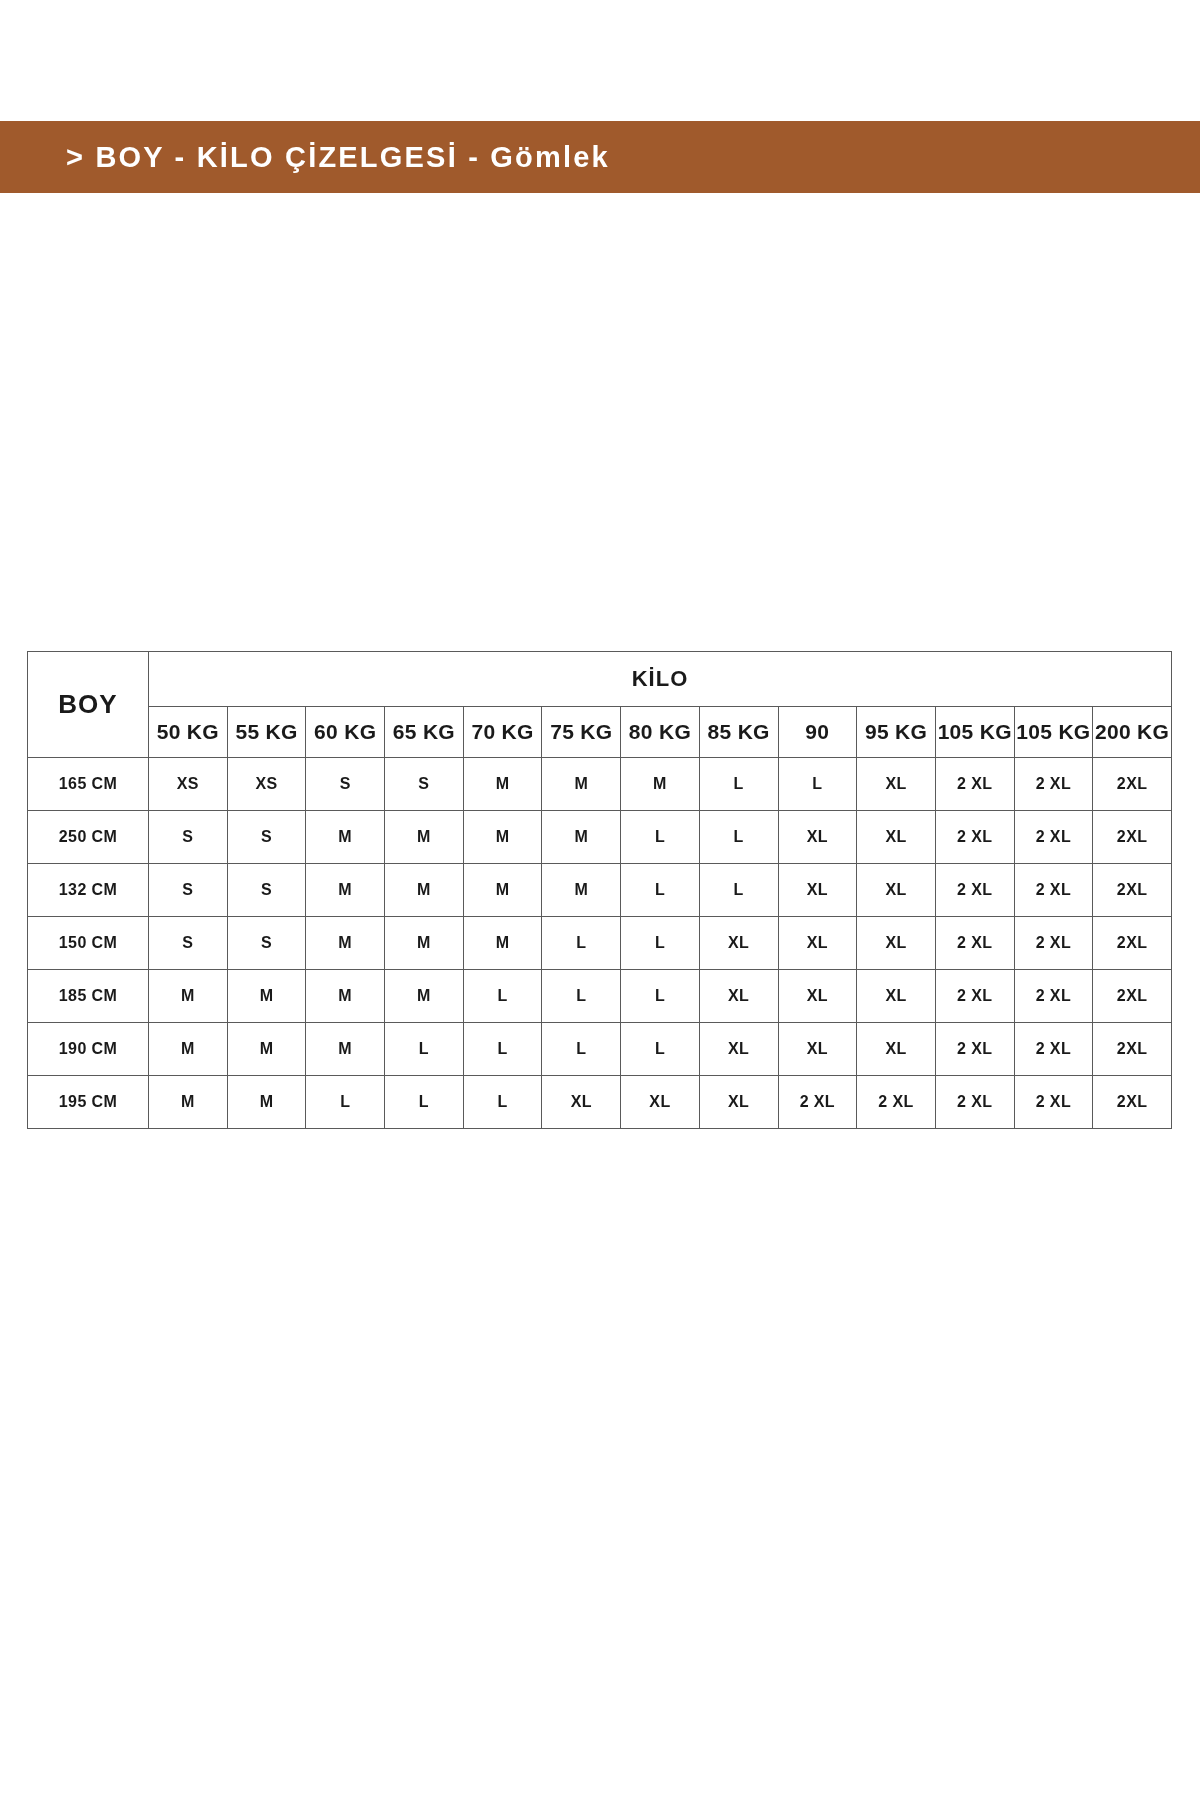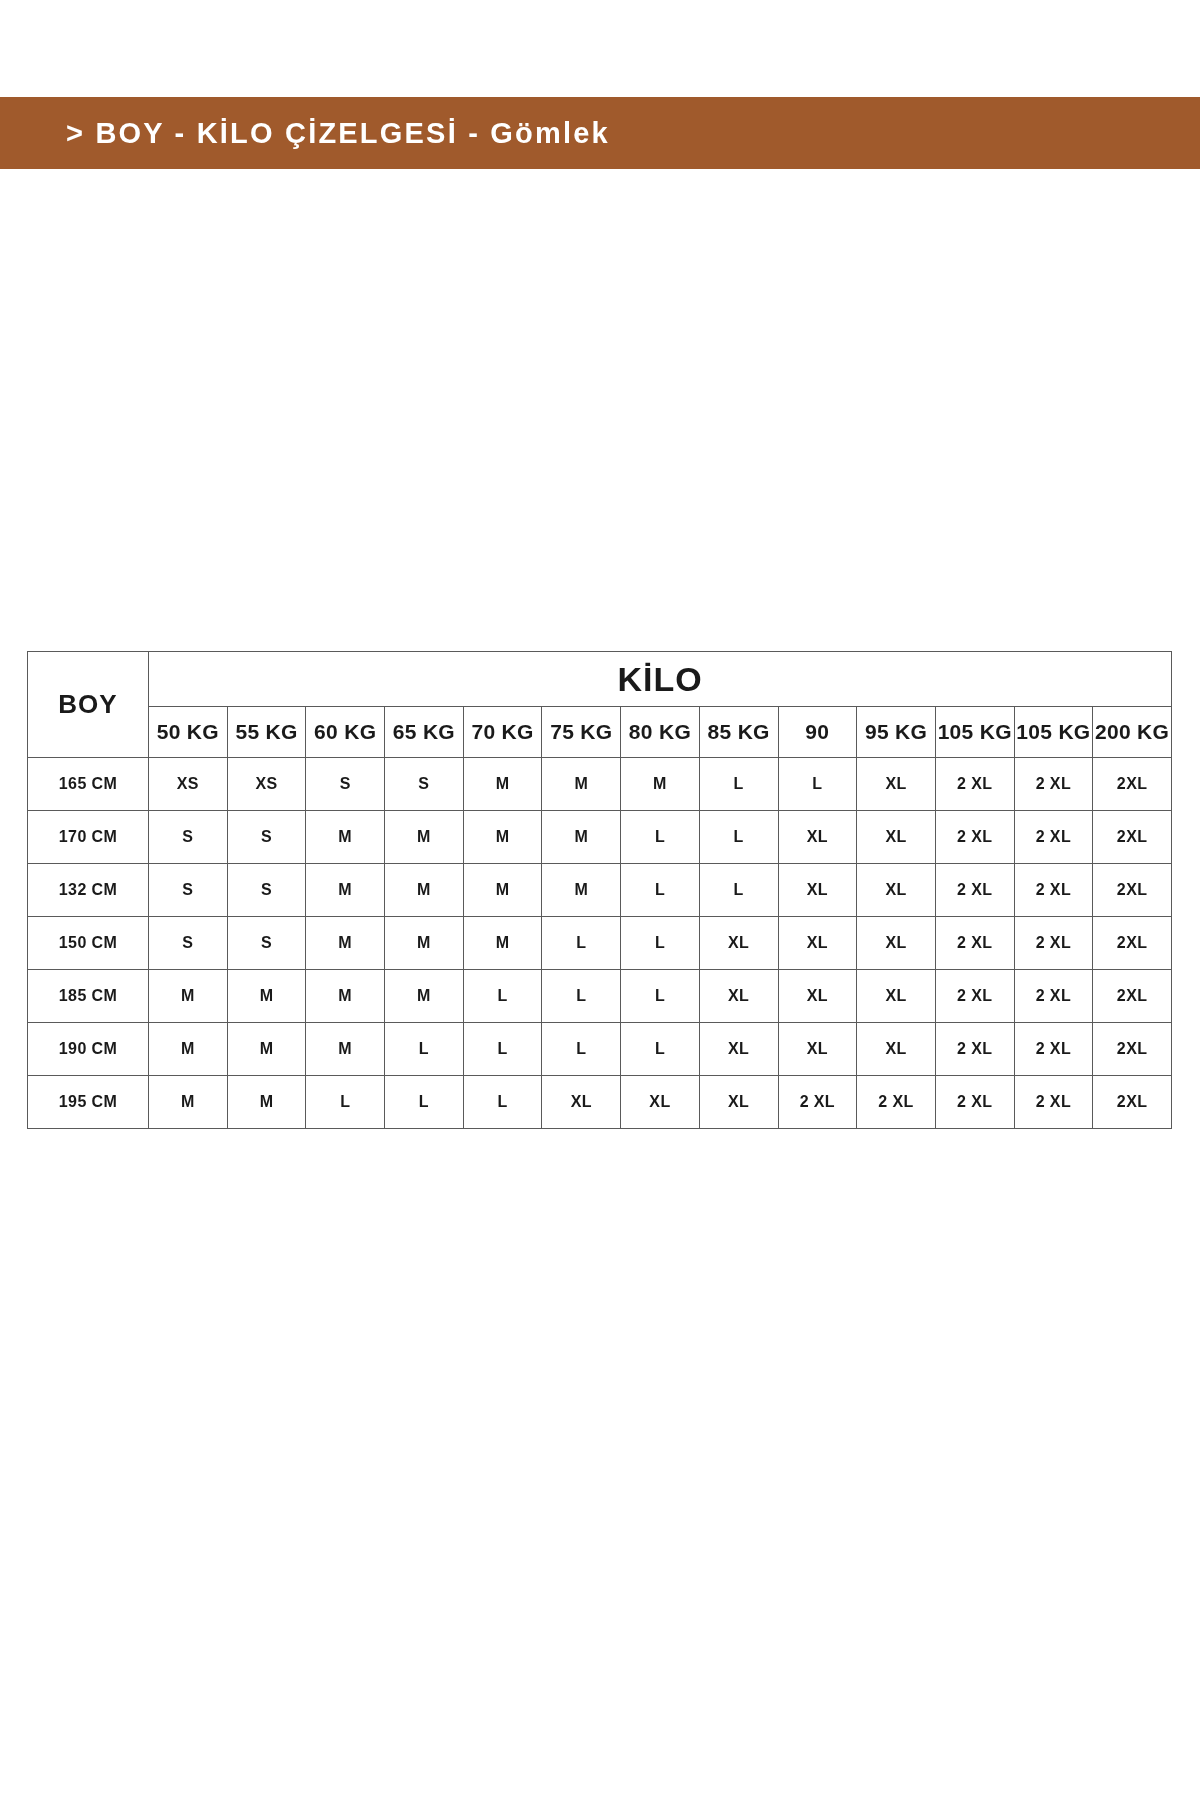--- a/index.html
+++ b/index.html
@@ -68,21 +68,21 @@
 
   
   .cell-boy {
     width: 118px;
     font-size: 26px;
     letter-spacing: 1px;
     height: 100px;
   }
   
   .cell-kilo {
-    font-size: 34px;
+    font-size: 22px;
     letter-spacing: 1px;
     height: 52px;
   }
   
   .weight-head td {
     height: 48px;
     font-size: 21px;
     letter-spacing: 0.3px;
     white-space: nowrap;
   }
@@ -112,21 +112,21 @@
     color: #1a1a1a;
     letter-spacing: 0.1px;
     white-space: nowrap;
   }
 </style>
 </head>
 <body>
 
 <div class="page">
 
-  <div class="banner" style="background: rgb(160, 90, 44);">
+  <div class="banner" style="background: rgb(160, 90, 44); margin-top: 24px;">
     <div class="banner-title">&gt; BOY - KİLO ÇİZELGESİ - Gömlek</div>
   </div>
 
   <div class="table-wrap">
     <table class="size-table">
       <tbody>
         <tr>
           <td class="cell-boy" rowspan="2">BOY</td>
           <td class="cell-kilo" colspan="13">KİLO</td>
         </tr>
@@ -155,21 +155,21 @@
             <td class="size-cell">M</td>
             <td class="size-cell">M</td>
             <td class="size-cell">L</td>
             <td class="size-cell">L</td>
             <td class="size-cell">XL</td>
             <td class="size-cell">2 XL</td>
             <td class="size-cell">2 XL</td>
             <td class="size-cell">2XL</td>
           </tr>
           <tr class="data-row">
-            <td class="row-label">170 CM</td>
+            <td class="row-label">250 CM</td>
             <td class="size-cell">S</td>
             <td class="size-cell">S</td>
             <td class="size-cell">M</td>
             <td class="size-cell">M</td>
             <td class="size-cell">M</td>
             <td class="size-cell">M</td>
             <td class="size-cell">L</td>
             <td class="size-cell">L</td>
             <td class="size-cell">XL</td>
             <td class="size-cell">XL</td>

